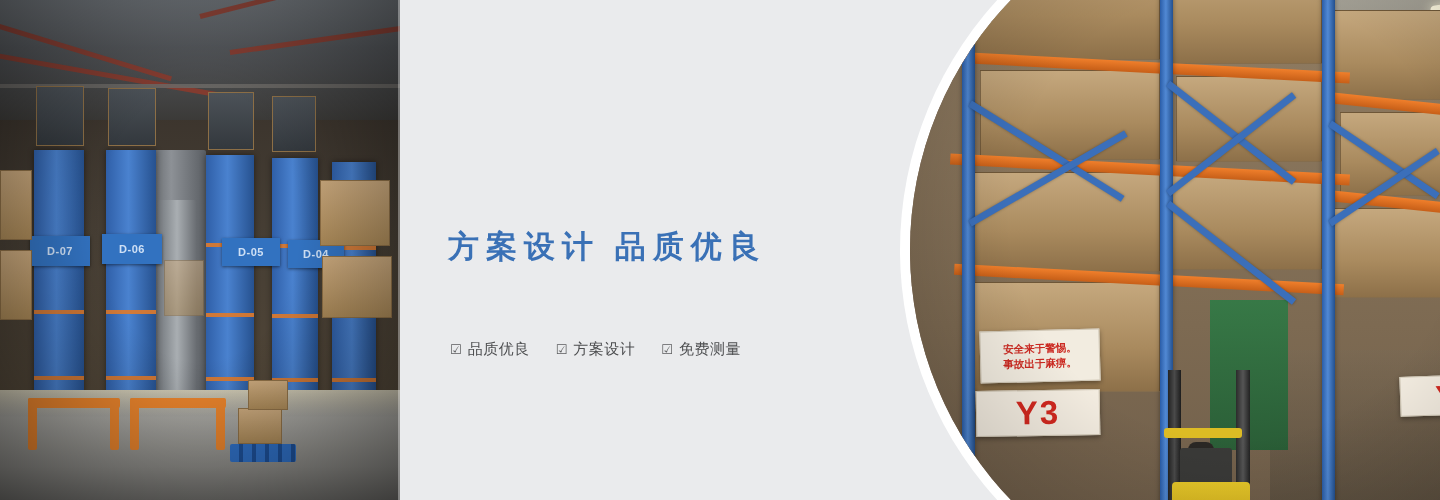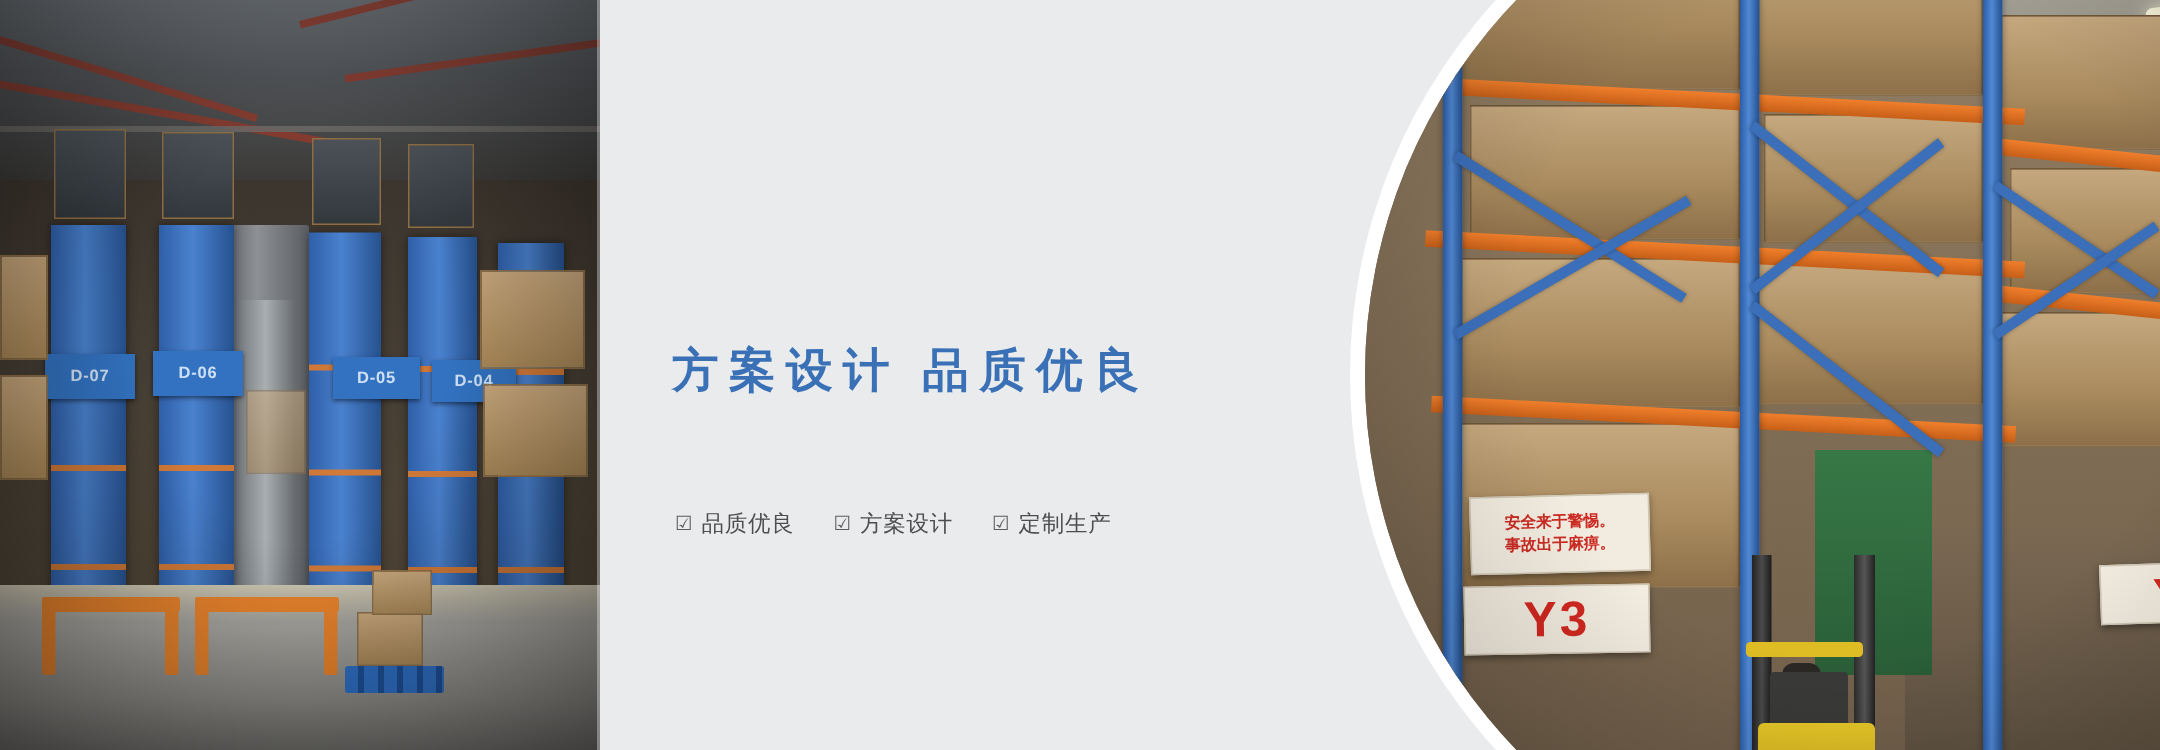--- a/index.html
+++ b/index.html
@@ -335,21 +335,21 @@
       <div class="feat">
         <span class="chk">☑</span>
         <span class="flabel">品质优良</span>
       </div>
       <div class="feat">
         <span class="chk">☑</span>
         <span class="flabel">方案设计</span>
       </div>
       <div class="feat">
         <span class="chk">☑</span>
-        <span class="flabel">定制生产</span>
+        <span class="flabel">免费测量</span>
       </div>
     </div>
   </div>
 
   <div class="right-wrap">
     <div class="right-ring"></div>
     <div class="right-photo">
       <div class="rp-inner">
         <div class="rp-body"></div>
         <div class="rp-aisle"></div>

